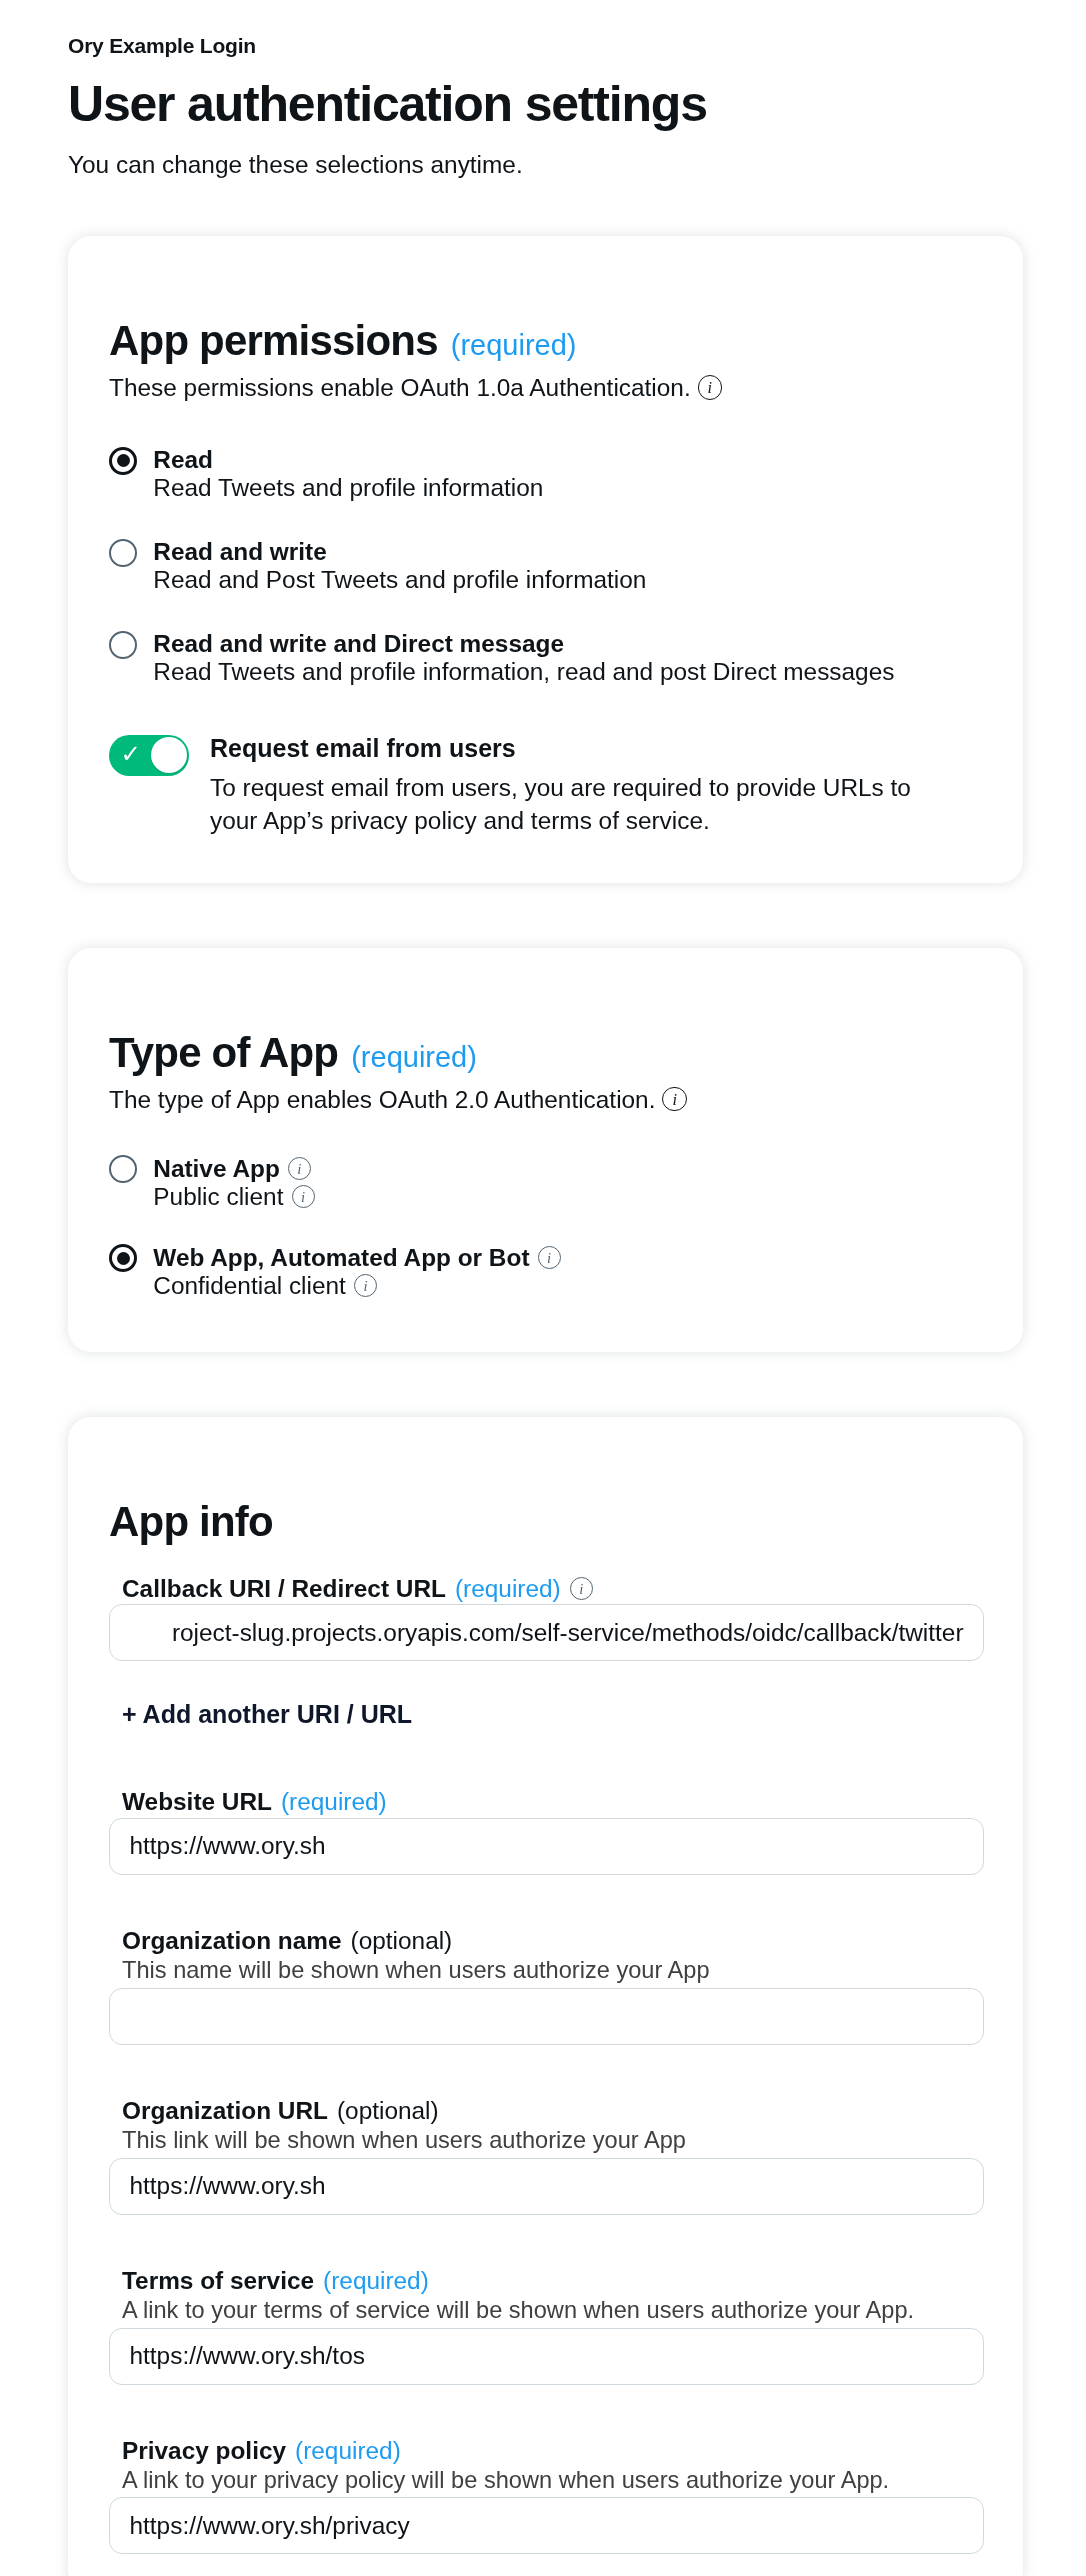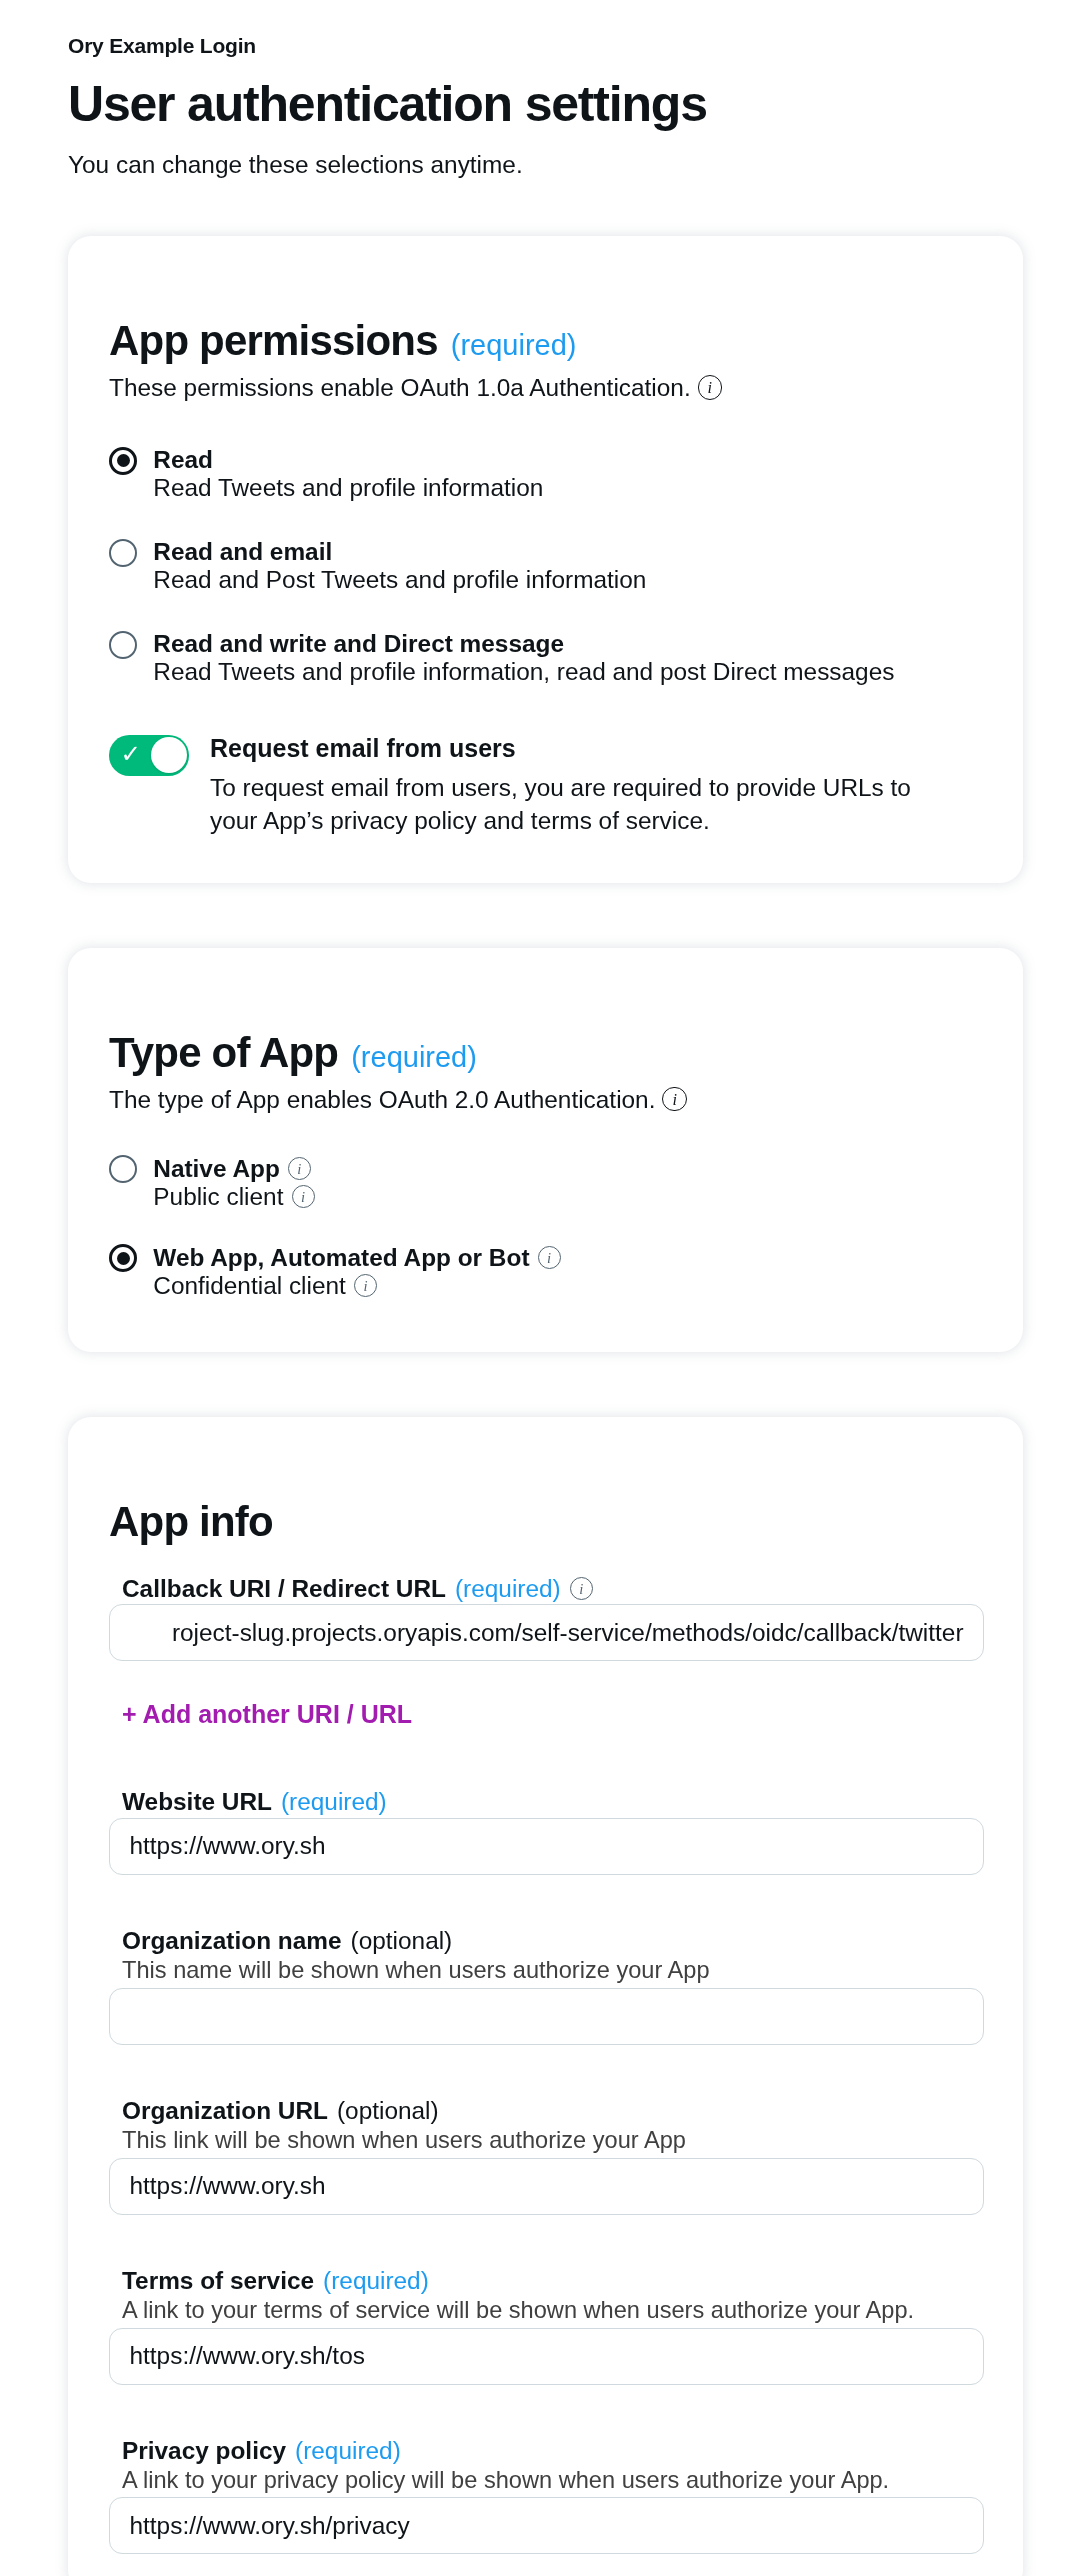--- a/index.html
+++ b/index.html
@@ -89,21 +89,21 @@
   .text-input {
     width: 875px; height: 57px; border: 1.6px solid #cfd9de; border-radius: 13px;
     font-family: "Liberation Sans", "DejaVu Sans", sans-serif;
     font-size: 24.4px; color: #0f1419; padding: 0 19.5px; background: #ffffff; outline: none;
     display: block;
   }
   .text-input.scrolled-end { direction: rtl; }
   .add-url-btn {
     display: inline-block; margin-top: 39px; padding-left: 13px;
     font-size: 25px; font-weight: bold; background: none; border: none;
-    color: #a21caf; cursor: pointer; line-height: 29px;
+    color: #0f172a; cursor: pointer; line-height: 29px;
     font-family: "Liberation Sans", "DejaVu Sans", sans-serif;
   }
 
   
   .footer-actions { display: flex; justify-content: flex-end; gap: 19.5px; margin-top: 52px; }
   .btn {
     height: 62px; border-radius: 31px; font-size: 25px; font-weight: bold;
     font-family: "Liberation Sans", "DejaVu Sans", sans-serif;
     display: inline-flex; align-items: center; justify-content: center; cursor: pointer;
   }
@@ -138,21 +138,21 @@
             </div>
           <div class="radio-desc">
               <span>Read Tweets and profile information</span>
             </div>
         </div>
       </div>
       <div class="radio-item">
         <span class="radio-circle"></span>
         <div class="radio-texts">
           <div class="radio-label">
-              <span>Read and email</span>
+              <span>Read and write</span>
             </div>
           <div class="radio-desc">
               <span>Read and Post Tweets and profile information</span>
             </div>
         </div>
       </div>
       <div class="radio-item">
         <span class="radio-circle"></span>
         <div class="radio-texts">
           <div class="radio-label">

